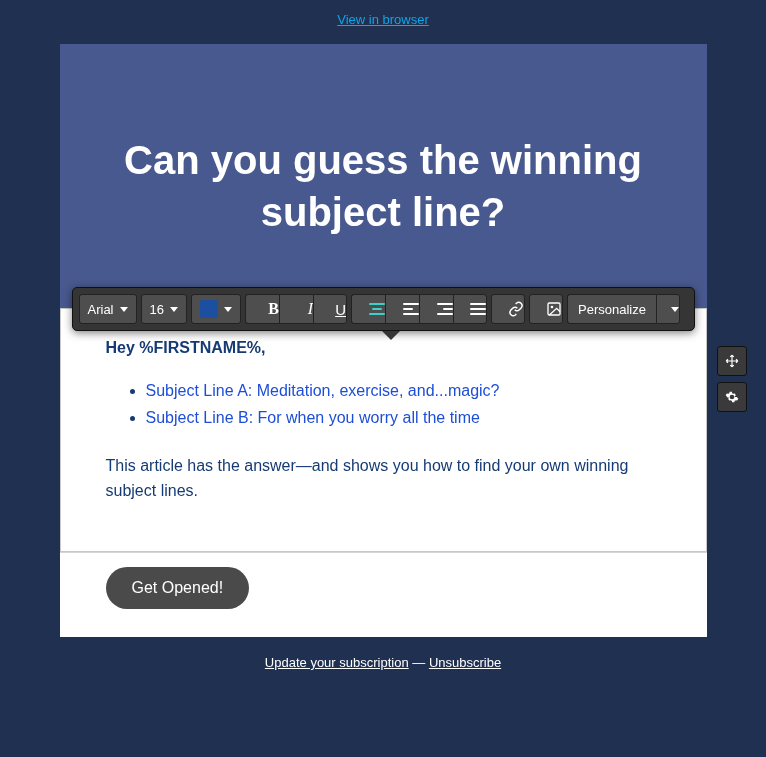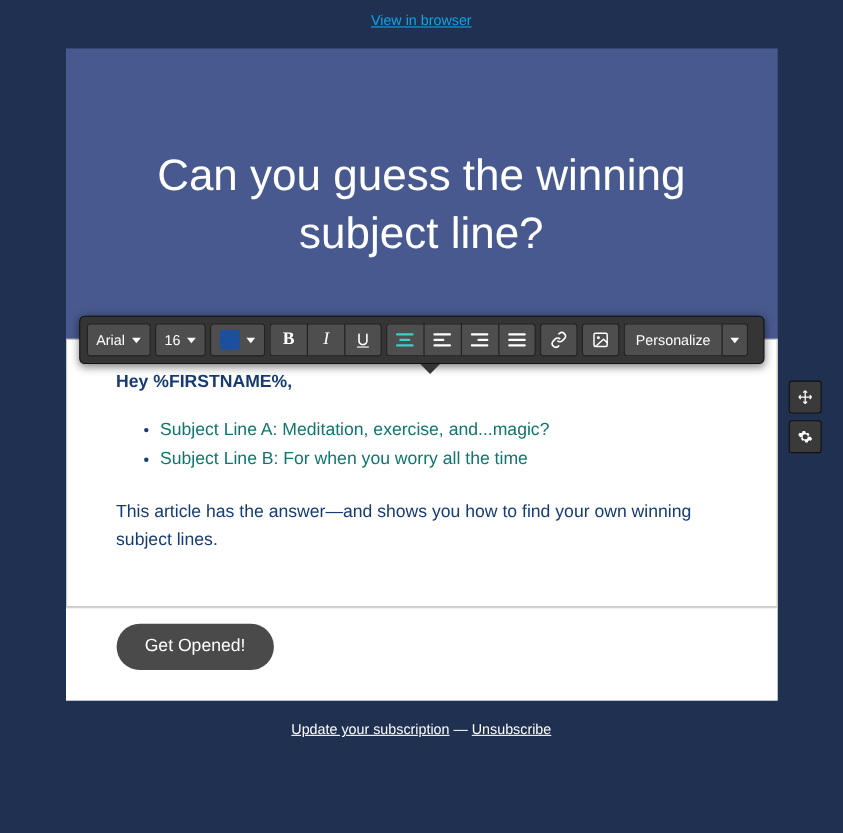--- a/index.html
+++ b/index.html
@@ -26,21 +26,21 @@
     margin: 0 auto;
     position: relative;
   }
   .header-band {
     background: #48598f;
     padding: 90px 40px 70px;
     text-align: center;
   }
   .header-band h1 {
     color: #fff;
-    font-weight: 400;
+    font-weight: 700;
     font-size: 40px;
     line-height: 1.3;
     margin: 0;
   }
   
   .toolbar-wrap {
     position: absolute;
     left: 12px; right: 12px;
     top: 243px;
     z-index: 5;
@@ -56,21 +56,21 @@
     align-items: stretch;
   }
   .tb-btn, .tb-drop, .tb-chip {
     background: #4e4e4e;
     border: 1px solid #222;
     border-radius: 3px;
     color: #fff;
     font-size: 13px;
     display: flex;
     align-items: center;
-    justify-content: center;
+    justify-content: flex-end;
     height: 30px;
     cursor: pointer;
   }
   .tb-drop { padding: 0 8px; gap: 6px; }
   .tb-drop .caret, .caret {
     width: 0; height: 0;
     border-left: 4px solid transparent;
     border-right: 4px solid transparent;
     border-top: 5px solid #fff;
   }
@@ -106,21 +106,21 @@
     background: #fff;
     padding: 28px 46px 30px;
     color: #163b74;
     font-size: 16px;
     line-height: 1.55;
     outline: 1px solid #c7c7c7;
     outline-offset: -1px;
   }
   .editor-body p { margin: 0 0 18px; }
   .editor-body ul { margin: 0 0 24px; padding-left: 40px; }
-  .editor-body ul li { margin: 2px 0; color:#0f766e;}
+  .editor-body ul li { margin: 2px 0; color:#1d4ed8;}
   .editor-body ul li::marker { color:#163b74; }
   .greeting { font-weight: bold; }
   .cta-area {
     background: #fff;
     padding: 14px 46px 28px;
     border-top: 1px solid #d5d5d5;
   }
   .cta-btn {
     background: #4a4a4a;
     color: #fff;

